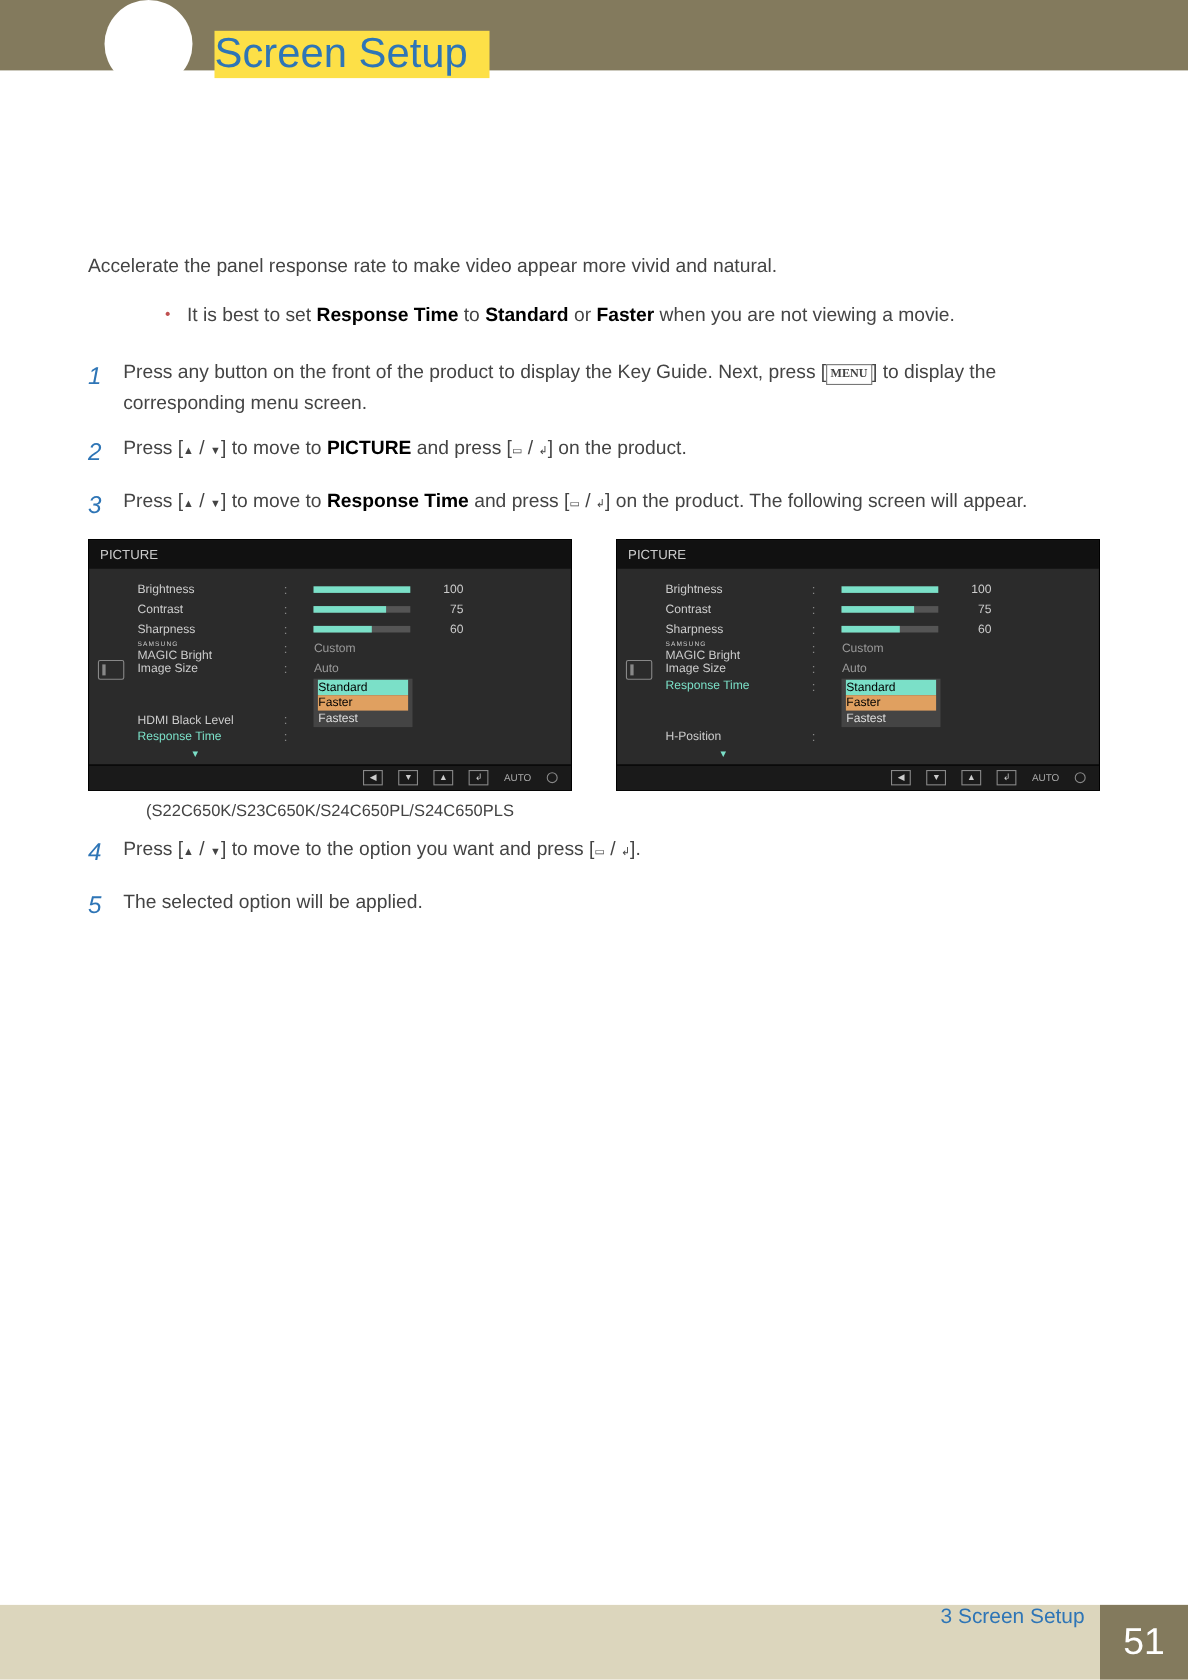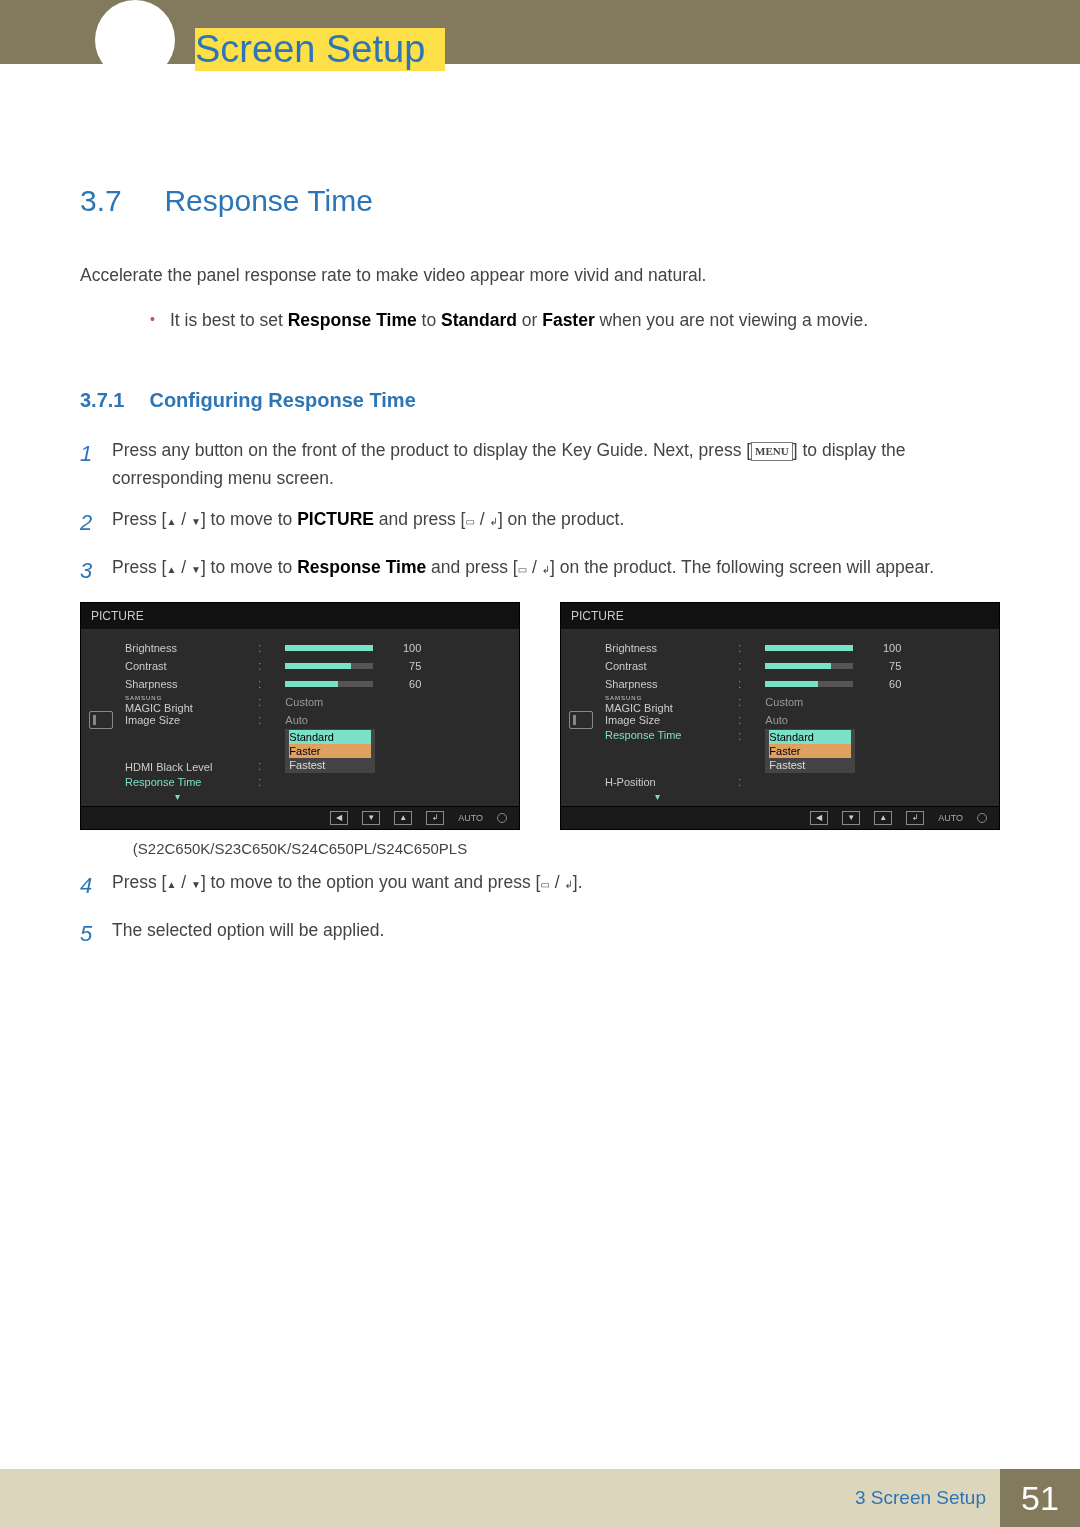--- a/index.html
+++ b/index.html
@@ -203,24 +203,24 @@
     font-size:8px;color:#ccc;
   }
   .osd-footer .fauto { font-size:9px; color:#aaa; }
   .osd-footer .fdot { width:10px;height:10px;border:1px solid #888;border-radius:50%; }
   .osd-arrow-down { text-align:left; padding-left:50px; font-size:10px; color:#7be0c8; }
   .osd-magic { font-size:6px; letter-spacing:1px; }
 
   .footer-bar {
     position:absolute;
     bottom:0;left:0;right:0;
-    height:58px;
+    height:68px;
     background:#dcd6bd;
     display:flex;
-    align-items:center;
+    align-items:flex-start;
     justify-content:flex-end;
     padding-right:0;
   }
   .footer-text {
     color:#2e75b6;
     font-size:19px;
     margin-right:14px;
   }
   .footer-page {
     background:#837a5d;
@@ -240,37 +240,29 @@
 </head>
 <body>
 
 <div class="top-bar">
   <div class="chapter-circle"></div>
   <div class="chapter-title">Screen Setup</div>
 </div>
 
 <div class="content">
 
-  <div>
-    <span class="sec-num">3.7</span>
-    <span class="sec-title">Response Time</span>
-  </div>
 
   <p class="intro">Accelerate the panel response rate to make video appear more vivid and natural.</p>
 
   <ul class="bullets">
     <li>
       <span>It is best to set </span><span class="bold-term">Response Time</span><span> to </span><span class="bold-term">Standard</span><span> or </span><span class="bold-term">Faster</span><span> when you are not viewing a movie.</span>
     </li>
   </ul>
 
-  <div class="subsec">
-    <span class="subsec-num">3.7.1</span>
-    <span class="subsec-title">Configuring Response Time</span>
-  </div>
 
   <div class="steps">
 
     <div class="step">
       <div class="step-num">1</div>
       <div class="step-text">
         <span>Press any button on the front of the product to display the Key Guide. Next, press [</span><span class="menu-box">MENU</span><span>] to display the corresponding menu screen.</span>
       </div>
     </div>
 

